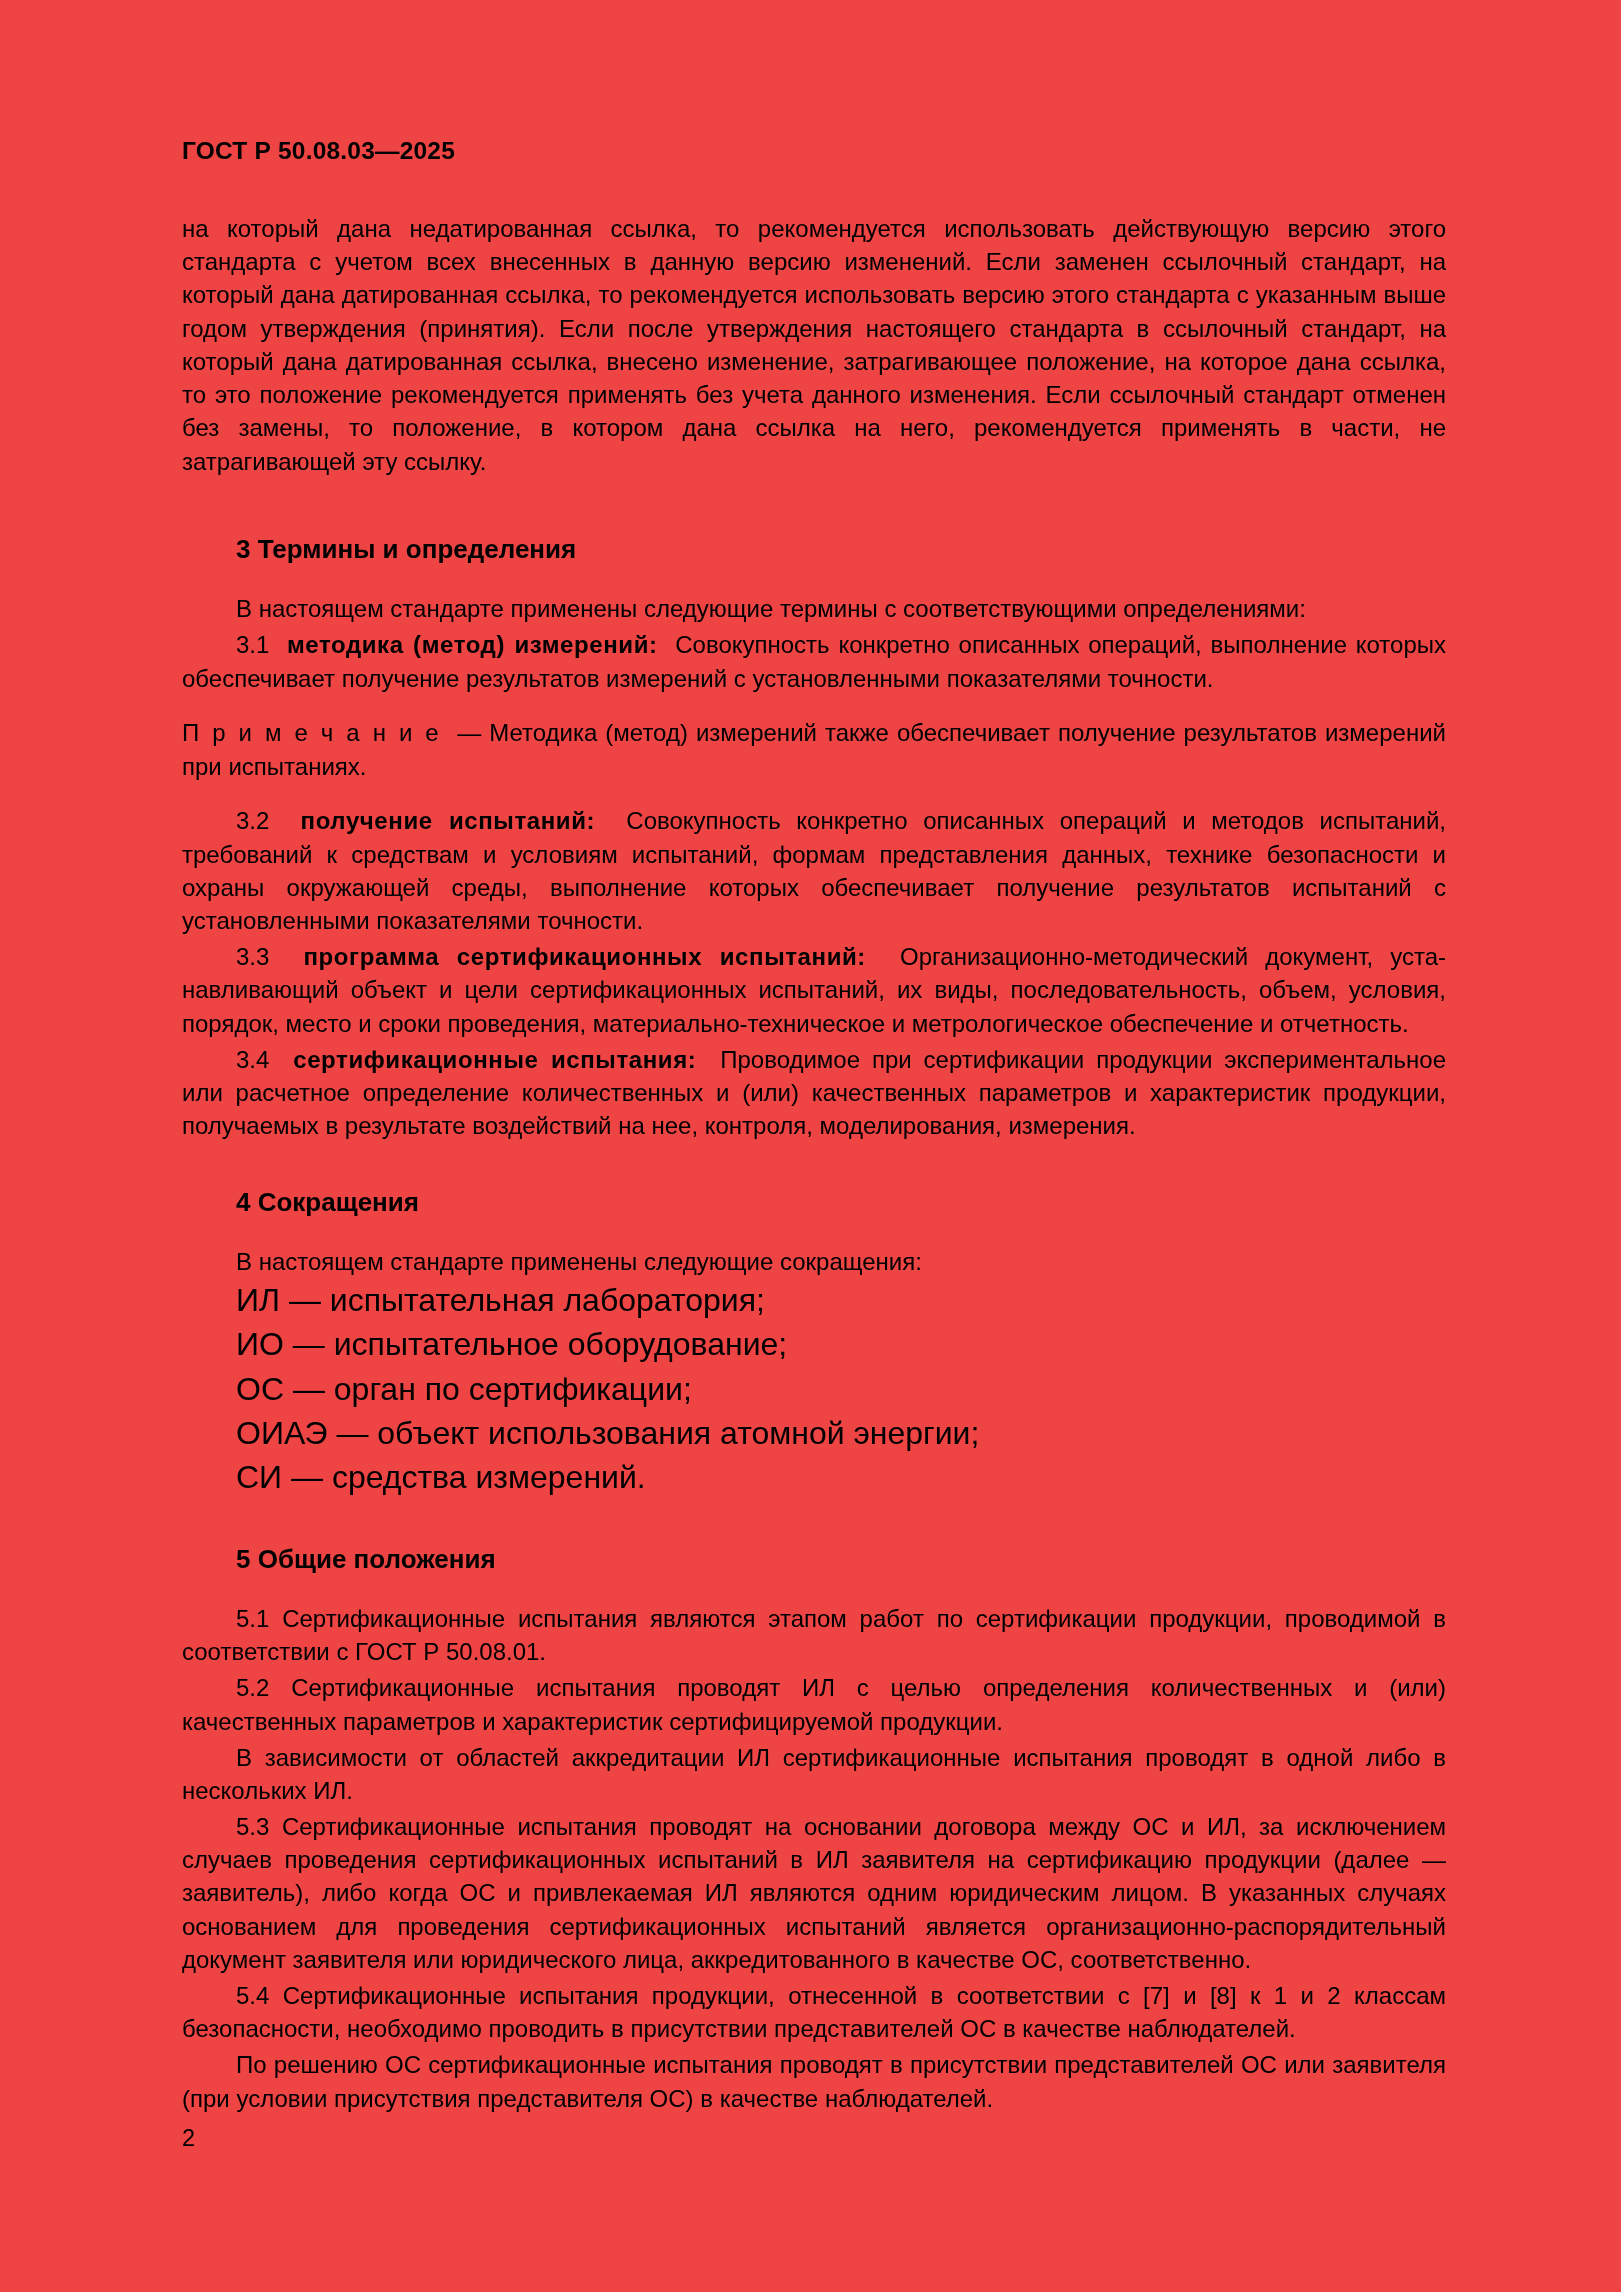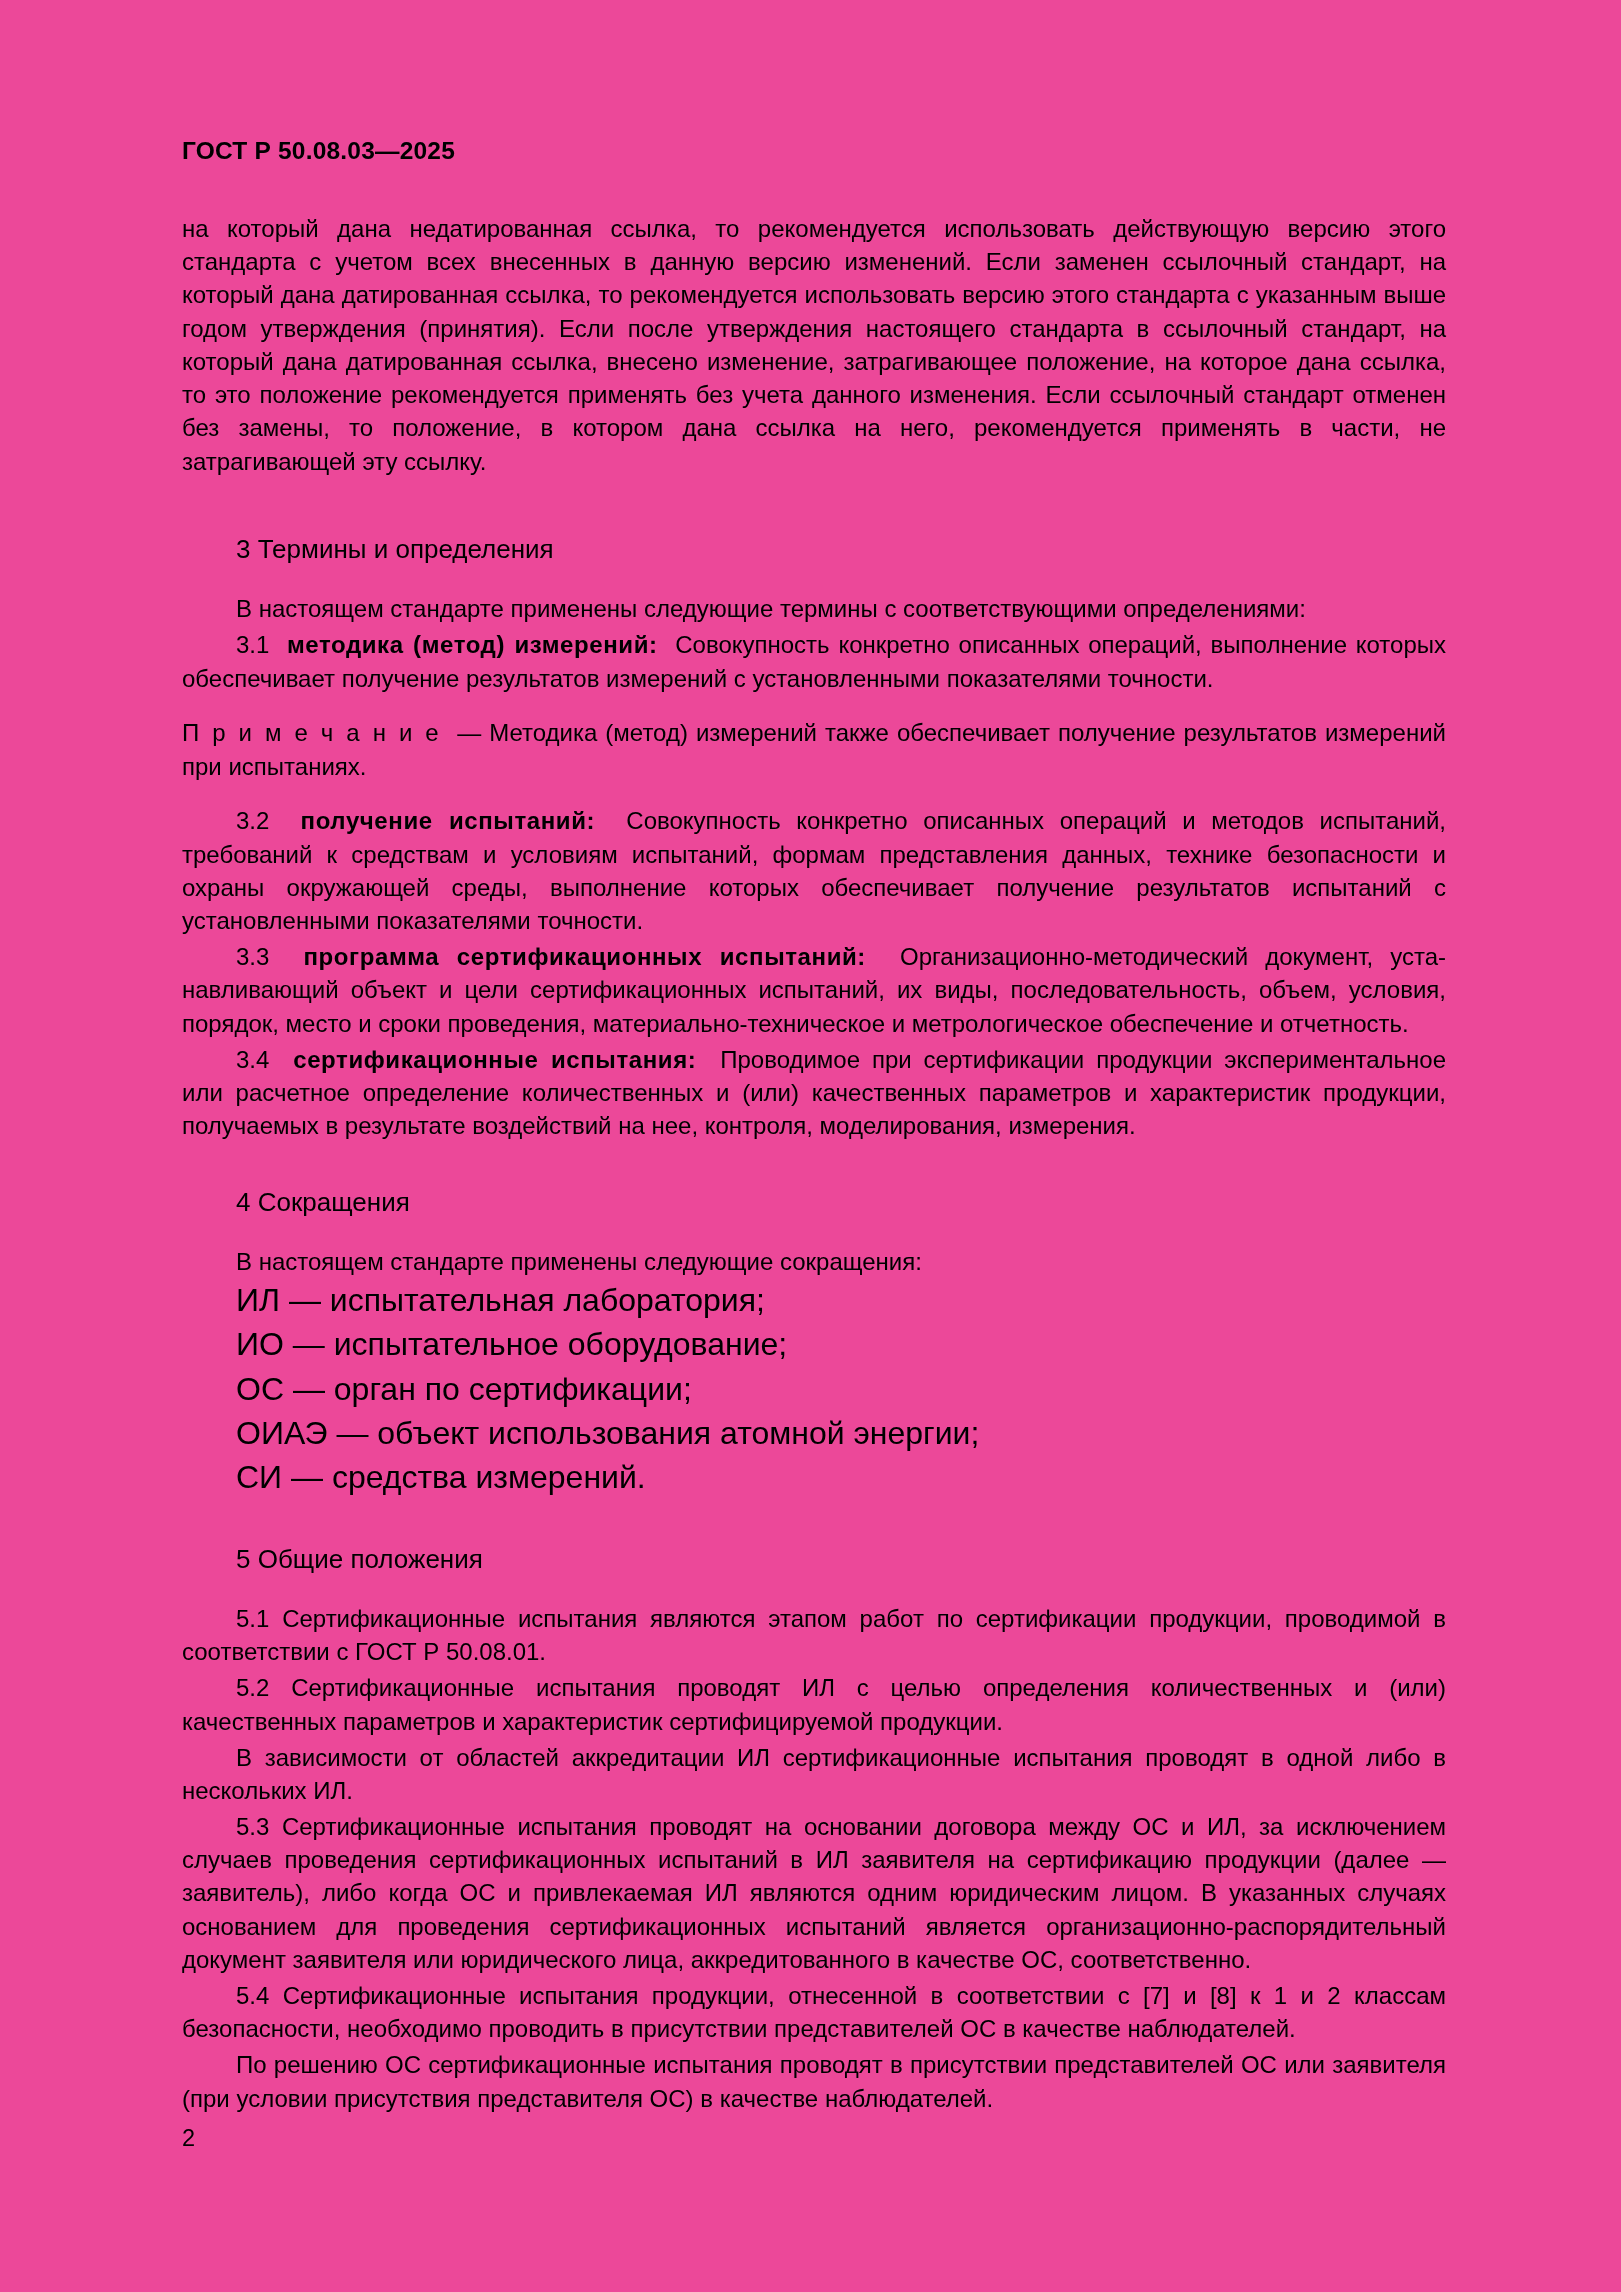--- a/index.html
+++ b/index.html
@@ -9,21 +9,21 @@
   }
   body {
     font-family: "Liberation Sans", sans-serif;
     color: #000000;
   }
   .page {
     position: relative;
     width: 1621px;
     height: 2293px;
     margin: 0 auto;
-    background: #ec4899;
+    background: #ef4444;
     box-sizing: border-box;
     overflow: hidden;
   }
   .content {
     position: absolute;
     left: 182px;
     top: 137px;
     width: 1264px;
   }
   .doc-header {
@@ -43,21 +43,21 @@
   .indent {
     text-indent: 54px;
   }
   .noindent {
     text-indent: 0;
   }
   .gap-small { margin-top: 2.9px; }
   .gap-med { margin-top: 21.6px; }
   h2 {
     font-size: 26px;
-    font-weight: normal;
+    font-weight: bold;
     margin: 43px 0 25.5px 54px;
     line-height: 1.3;
   }
   h2.first { margin-top: 55px; }
   .term-name {
     font-weight: bold;
     margin-top: 43px;
   }
   .note-label {
     letter-spacing: 2.5px;

